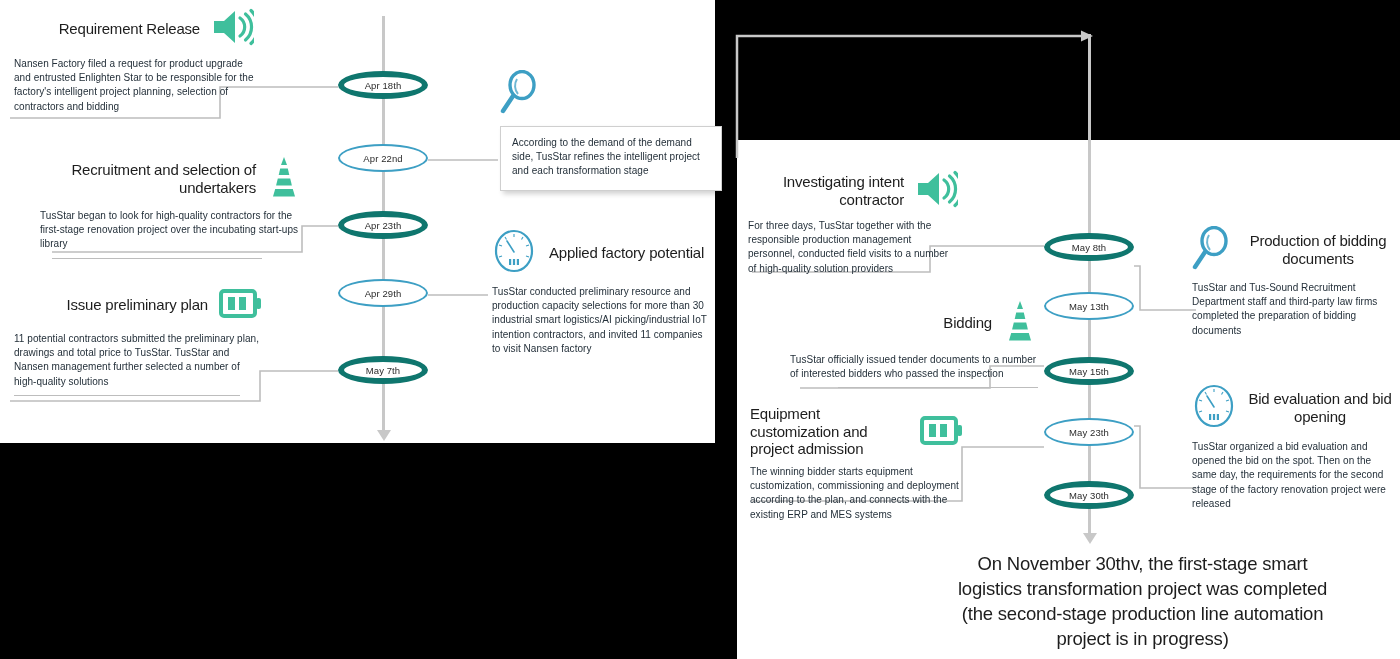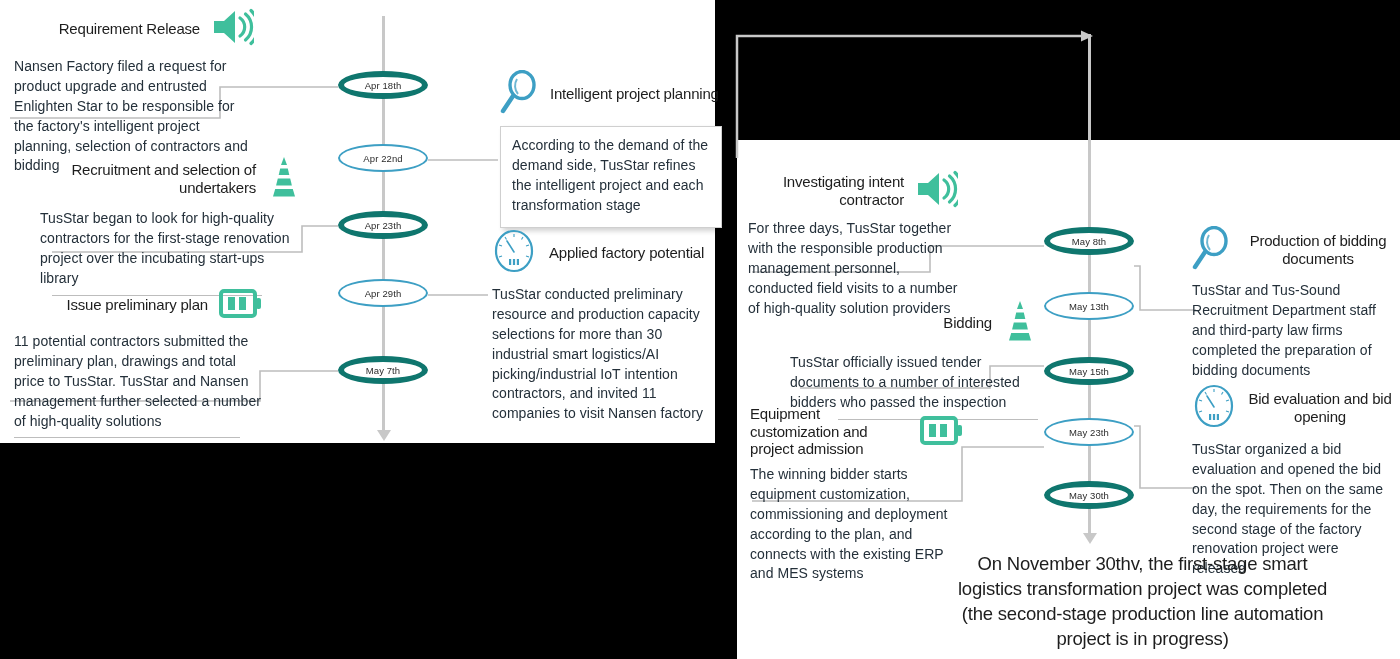--- a/index.html
+++ b/index.html
@@ -63,21 +63,21 @@
     font-size: 15px;
     font-weight: 400;
     color: #1d1d1d;
     line-height: 1.18;
     letter-spacing: -.2px;
   }
   .item-title.ta-right { text-align: right; }
   .item-title.ta-left  { text-align: left; }
   .item-title.ta-center{ text-align: center; }
   .item-body {
-    font-size: 14px;
+    font-size: 10px;
     line-height: 1.42;
     color: #24303a;
     letter-spacing: .05px;
     margin-top: 7px;
   }
 
   
   .callout-box {
     border: 1px solid #cfcfcf;
     background: #fff;
@@ -125,21 +125,21 @@
 
   <div class="spine" style="left:1088px; top:34px; height:500px;"></div>
   <div class="spine-arrow" style="left:1082.5px; top:533px;"></div>
 
   <div class="date-oval green" style="left:338px; top:71px;">Apr 18th</div>
   <div class="date-oval blue" style="left:338px; top:144px;">Apr 22nd</div>
   <div class="date-oval green" style="left:338px; top:211px;">Apr 23th</div>
   <div class="date-oval blue" style="left:338px; top:279px;">Apr 29th</div>
   <div class="date-oval green" style="left:338px; top:356px;">May 7th</div>
 
-  <div class="date-oval green" style="left:1044px; top:227px;text-align:right;">May 8th</div>
+  <div class="date-oval green" style="left:1044px; top:233px;text-align:right;">May 8th</div>
   <div class="date-oval blue" style="left:1044px; top:292px;">May 13th</div>
   <div class="date-oval green" style="left:1044px; top:357px;">May 15th</div>
   <div class="date-oval blue" style="left:1044px; top:418px;">May 23th</div>
   <div class="date-oval green" style="left:1044px; top:481px;">May 30th</div>
 
   <div class="conn" style="left:10px; top:85px;">
     <svg width="330" height="35">
         <polyline points="0,33 210,33 210,2 328,2" fill="none" stroke="#bdbdbd" stroke-width="1.6"></polyline>
       </svg>
   </div>
@@ -211,21 +211,20 @@
 
   <div class="item" style="left:500px; top:70px; width:222px;">
     <div class="item-head">
       <span class="icon">
         <svg width="40" height="44" viewBox="0 0 40 44">
           <ellipse cx="22" cy="15" rx="12" ry="13.5" fill="none" stroke="#3d9fc4" stroke-width="3.4"></ellipse>
           <path d="M17 9 a9 11 0 0 0 1 15" fill="none" stroke="#3d9fc4" stroke-width="2" opacity=".75"></path>
           <line x1="13" y1="26" x2="3" y2="41" stroke="#3d9fc4" stroke-width="4.4" stroke-linecap="round"></line>
         </svg>
       </span>
-      <div class="item-title ta-left">Intelligent project planning</div>
     </div>
     <div class="callout-box">
       <div class="item-body" style="margin-top:0">According to the demand of the demand side, TusStar refines the intelligent project and each transformation stage</div>
     </div>
   </div>
 
   <div class="item" style="left:40px; top:156px; width:262px;">
     <div class="item-head right-icon">
       <div class="item-title ta-right">Recruitment and selection of undertakers</div>
       <span class="icon">

